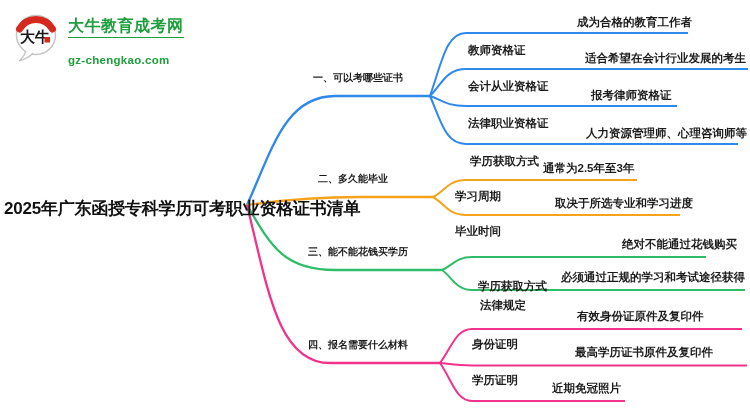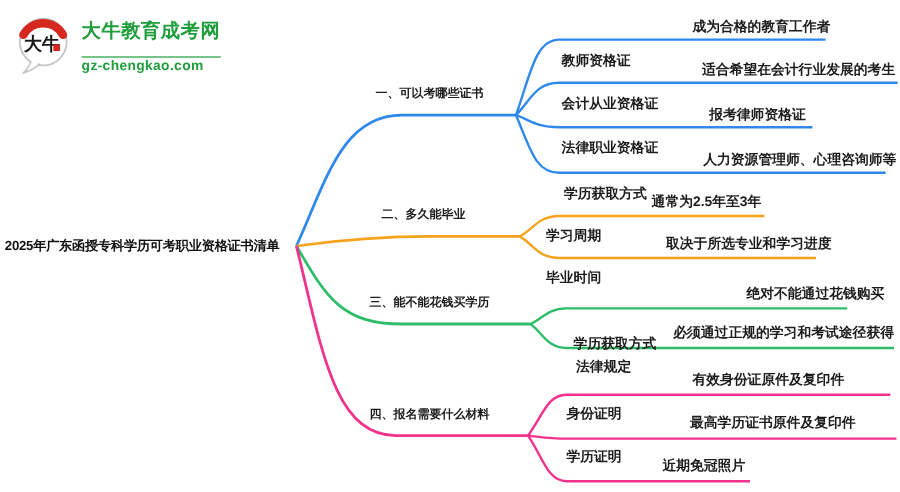--- a/index.html
+++ b/index.html
@@ -2,30 +2,30 @@
 <html><head>
 <meta charset="utf-8">
 <title>2025年广东函授专科学历可考职业资格证书清单</title>
 <style>
   html,body{margin:0;padding:0;background:#fff;}
   body{width:750px;height:410px;overflow:hidden;
        font-family:"Liberation Sans","DejaVu Sans",sans-serif;}
   .stage{position:relative;width:750px;height:410px;background:#fff;}
   .lines{position:absolute;left:0;top:0;width:750px;height:410px;}
   .node{position:absolute;white-space:nowrap;color:#1c1c1c;}
-  .root-title{font-size:11px;font-weight:700;color:#111;letter-spacing:-.2px;}
+  .root-title{font-size:17px;font-weight:700;color:#111;letter-spacing:-.2px;}
   .branch-label{font-size:10px;font-weight:600;}
   .kw{font-size:11.5px;font-weight:600;margin-top:28px;}
   .desc{font-size:11.5px;font-weight:600;}
   .logo{position:absolute;left:10px;top:8px;display:flex;align-items:flex-start;cursor:pointer;}
   .logo-icon-wrap{width:52px;height:54px;}
   .logo-text{margin-left:6px;margin-top:8px;}
   .logo-name{font-size:16px;font-weight:700;color:#1f9e3c;letter-spacing:.5px;
-             border-bottom:1.5px solid #1f9e3c;padding-bottom:10px;}
-  .logo-url{font-size:11.5px;font-weight:700;color:#1f9e3c;letter-spacing:.3px;margin-top:1px;}
+             border-bottom:1.5px solid #1f9e3c;padding-bottom:0;}
+  .logo-url{font-size:11.5px;font-weight:700;color:#1f9e3c;letter-spacing:.3px;margin-top:16px;}
 </style>
 </head>
 <body>
 
 <div class="stage">
 
   <svg class="lines" viewBox="0 0 750 410">
 
     <path d="M247,205 C272,150 285,96 335,96 L430,96" fill="none" stroke-width="2.3" stroke="#2f88eb"></path>
     <path d="M430,96 C442,62 446,33 466,33 L688,33" fill="none" stroke-width="2" stroke="#2f88eb"></path>

